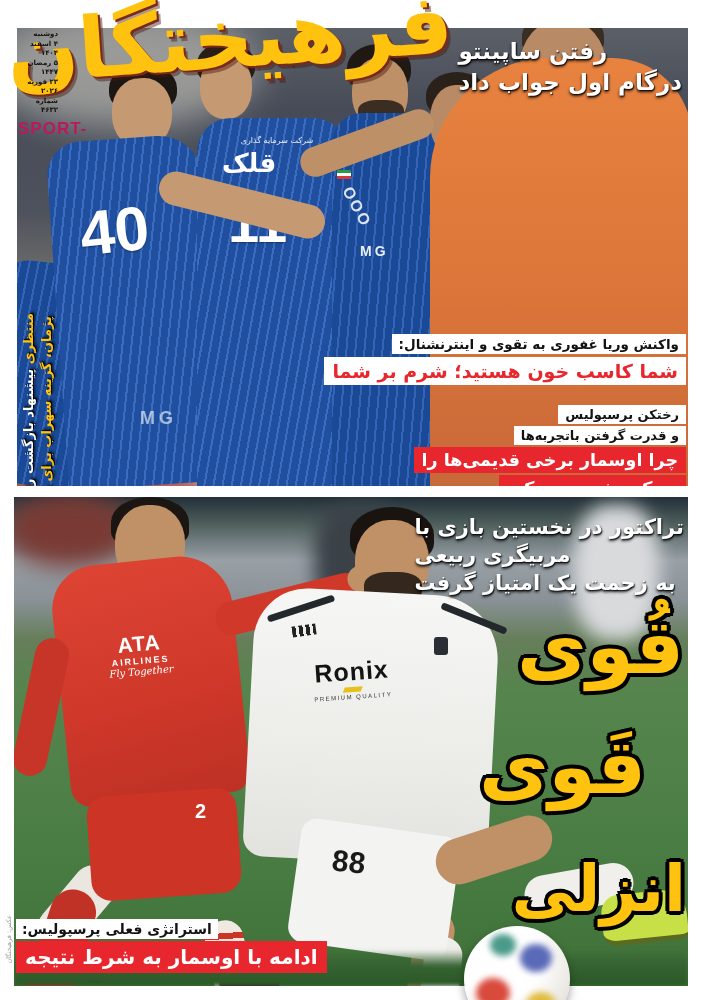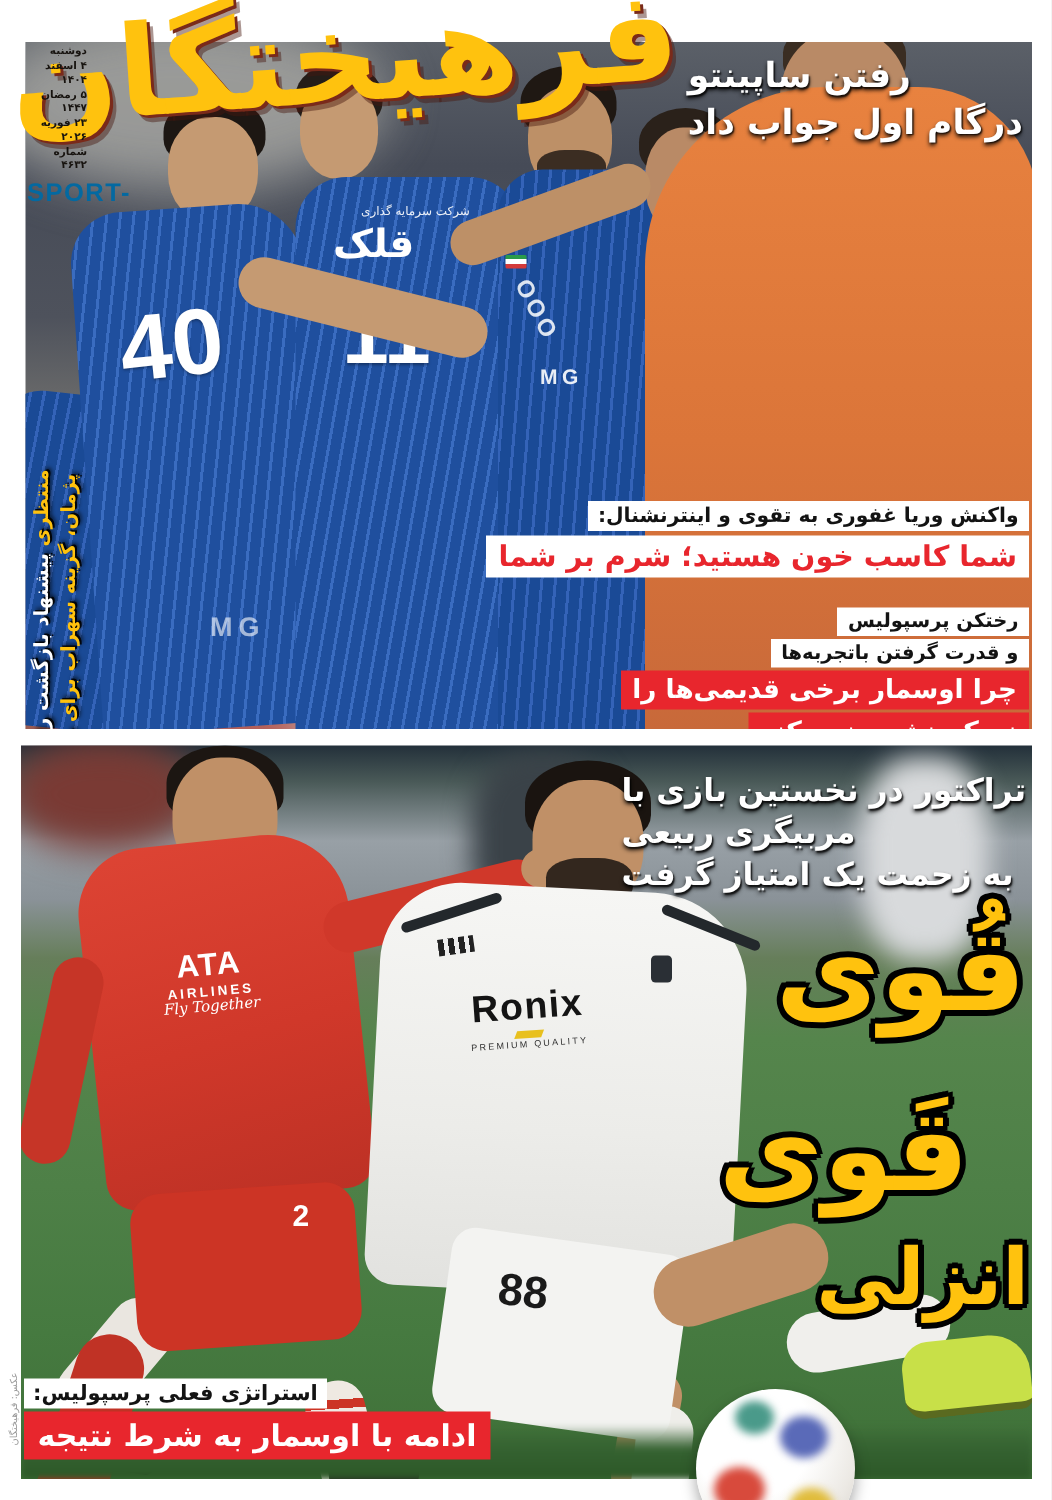--- a/index.html
+++ b/index.html
@@ -27,21 +27,21 @@
   .yellow-big{color:#FFC20E;font-weight:bold;z-index:6;line-height:1;white-space:nowrap;
           text-shadow:3px 3px 0 #000,-3px 3px 0 #000,3px -3px 0 #000,-3px -3px 0 #000,
                       0 4px 0 #000,4px 0 0 #000,-4px 0 0 #000,0 -4px 0 #000;}
   .vhead{position:absolute;transform-origin:0 0;transform:rotate(-90deg);white-space:nowrap;
          font-weight:bold;text-align:right;z-index:6;direction:rtl;
          text-shadow:1px 1px 0 rgba(0,0,0,.9),2px 2px 3px rgba(0,0,0,.8);}
   .masthead-title{position:absolute;left:10px;top:8px;z-index:8;font-size:84px;font-weight:bold;
          color:#FFC20E;transform:rotate(-4deg);transform-origin:left bottom;line-height:1.1;
          text-shadow:2px 2px 0 #7a2a1a,4px 5px 0 rgba(70,25,15,.45);white-space:nowrap;}
   .masthead-sub{position:absolute;left:18px;top:119px;z-index:8;font-size:17px;font-weight:bold;
-         color:#0369a1;letter-spacing:1px;}
+         color:#be185d;letter-spacing:1px;}
   .dateblock{position:absolute;left:18px;top:30px;width:40px;z-index:9;direction:rtl;
          font-size:7px;line-height:9.5px;font-weight:bold;color:#17130f;text-align:right;}
 </style>
 </head>
 <body>
 
 <div class="page">
 
   <div class="photo" style="left:17px;top:28px;width:671px;height:458px;
               background:linear-gradient(180deg,#5b6068 0%,#464b57 18%,#4e525c 40%,#757470 58%,#8e8880 72%,#a08078 84%,#96645c 92%,#8d5a50 100%);">
@@ -171,21 +171,21 @@
     <div class="abs" style="left:0;top:453px;width:100%;height:36px;z-index:5;filter:blur(2px);background:linear-gradient(0deg,#2c5827 0%,#356231 55%,rgba(53,98,49,0) 100%);"></div>
 
     <div class="abs fa kicker" style="right:4px;top:16px;font-size:21px;line-height:28px;">
       <div>تراکتور در نخستین بازی با</div>
       <div>مربیگری ربیعی</div>
       <div>به زحمت یک امتیاز گرفت</div>
     </div>
 
     <div class="abs fa yellow-big" style="right:4px;top:112px;font-size:76px;">قُوی</div>
     <div class="abs fa yellow-big" style="right:42px;top:232px;font-size:76px;">قَوی</div>
-    <div class="abs fa yellow-big" style="right:2px;top:329px;font-size:52px;margin-left:14px;">انزلی</div>
+    <div class="abs fa yellow-big" style="right:2px;top:360px;font-size:64px;margin-left:14px;">انزلی</div>
 
     <div class="stack left" style="left:2px;top:422px;gap:2px;">
       <span class="strip fa" style="font-size:14px;padding:2px 6px;">استراتژی فعلی پرسپولیس:</span>
       <span class="strip strip-red fa" style="font-size:20px;padding:4px 9px;">ادامه با اوسمار به شرط نتیجه</span>
     </div>
   </div>
 
   <div class="abs" style="left:464px;top:926px;width:106px;height:106px;border-radius:50%;z-index:10;overflow:hidden;
               background:radial-gradient(circle at 35% 30%,#ffffff 0 40%,#ece9e4 70%,#cfcac2 100%);
               box-shadow:0 5px 10px rgba(0,0,0,.35);">

